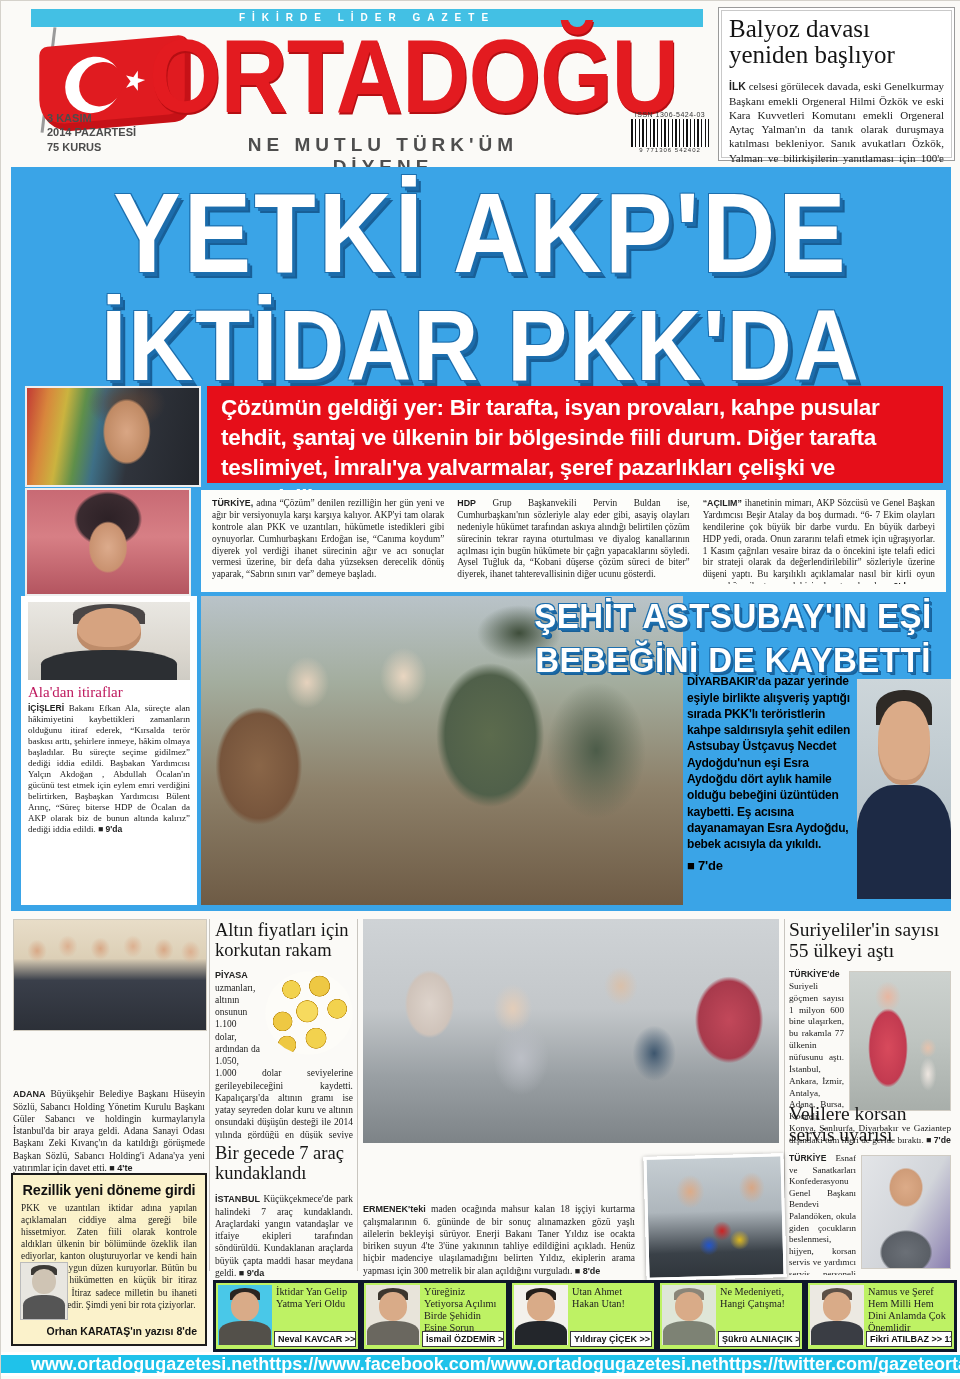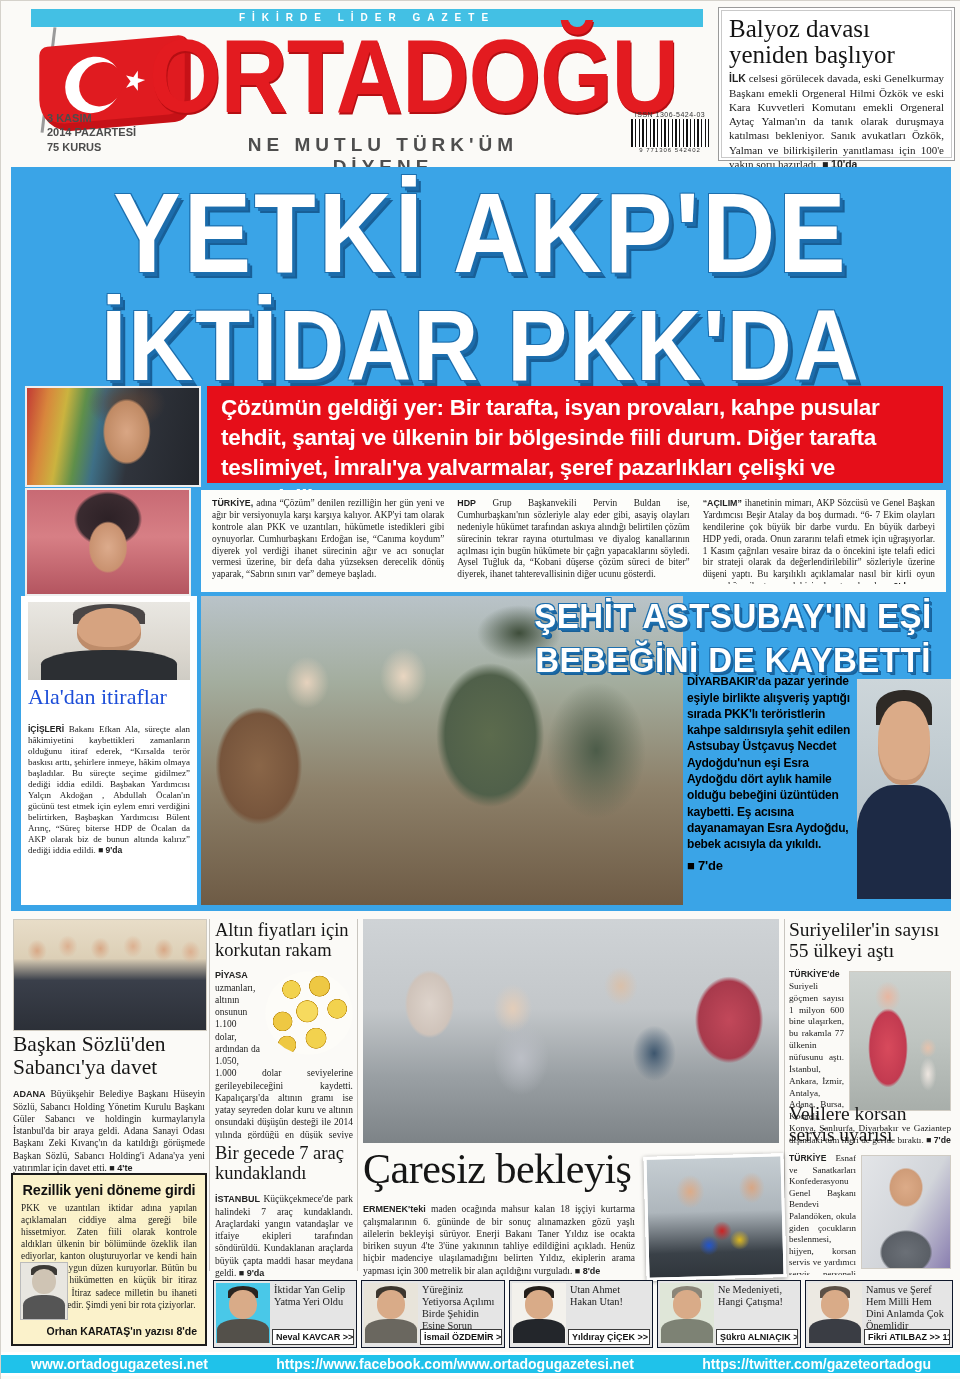--- a/index.html
+++ b/index.html
@@ -31,21 +31,21 @@
   .flag .pole { position:absolute; left:10px; top:0; width:3px; height:106px; background:#9a9a9a; transform:rotate(7deg); }
   .flag .cloth { position:absolute; left:2px; top:14px; width:152px; height:86px; background:#e01b20;
     border-radius:8px 14px 16px 34px; transform:rotate(-5deg) skewX(-5deg); box-shadow:inset -6px -8px 0 rgba(150,0,8,.35); }
   .flag .c1 { position:absolute; left:26px; top:14px; width:56px; height:56px; border-radius:50%; background:#fff; }
   .flag .c2 { position:absolute; left:40px; top:20px; width:44px; height:44px; border-radius:50%; background:#e01b20; }
   .flag .star { position:absolute; left:84px; top:26px; color:#fff; font-size:26px; transform:rotate(18deg); }
 
   
   .balyoz { left:717px; top:6px; width:237px; height:154px; background:#fff;
     border:1px solid #9a9a9a; box-shadow:inset 0 0 0 2px #fff, inset 0 0 0 3px #c9c9c9; padding:8px 10px; box-sizing:border-box; }
-  .balyoz h2 { margin:0 0 4px; font-family:"Liberation Serif",serif; font-weight:normal;
+  .balyoz h2 { margin:0 0 12px; font-family:"Liberation Serif",serif; font-weight:normal;
     font-size:25px; line-height:1.02; color:#141414; }
   .balyoz p { margin:0; font-family:"Liberation Serif",serif; font-size:11px; line-height:1.3;
     text-align:justify; color:#222; }
   .lead { font-weight:bold; font-family:"Liberation Sans",sans-serif; font-size:.95em; }
   .ref { font-weight:bold; font-family:"Liberation Sans",sans-serif; font-size:.95em; white-space:nowrap; }
 
   
   .mainblue { left:10px; top:166px; width:940px; height:744px; background:#3aa4e7; }
   .hl { position:absolute; left:0; width:100%; text-align:center; color:#fff; font-weight:bold;
     line-height:1; transform:scaleY(1.12); transform-origin:center top; white-space:nowrap;
@@ -73,21 +73,21 @@
   .threecol .col { flex:1; font-family:"Liberation Serif",serif; font-size:9.3px; line-height:1.28;
     text-align:justify; color:#1d1d1d; overflow:hidden; }
 
   .alabox { left:10px; top:429px; width:176px; height:309px; background:#fff; padding:6px 7px; box-sizing:border-box; }
   .ala-photo { position:relative; width:100%; height:78px; overflow:hidden;
     background:linear-gradient(180deg,#e9e7e2 0%, #dcd8d0 60%, #cfccc4 100%); }
   .ala-photo .head { position:absolute; left:30%; top:8%; width:40%; height:58%; border-radius:48% 48% 42% 42%;
     background:#d6a380; box-shadow:inset 0 -6px 0 rgba(120,70,40,.25); }
   .ala-photo .hair { position:absolute; left:28%; top:2%; width:44%; height:26%; border-radius:50% 50% 0 0; background:#4a4646; }
   .ala-photo .suit { position:absolute; left:8%; top:62%; width:84%; height:40%; border-radius:46% 46% 0 0; background:#2c2f33; }
-  .alabox h3 { margin:4px 0 14px; font-family:"Liberation Serif",serif; font-weight:normal; font-size:22px; color:#1d4ed8; }
+  .alabox h3 { margin:4px 0 2px; font-family:"Liberation Serif",serif; font-weight:normal; font-size:15px; color:#be185d; }
   .alabox p { margin:0; font-family:"Liberation Serif",serif; font-size:9px; line-height:1.22; text-align:justify; color:#222; }
 
   .funeral { left:190px; top:429px; width:482px; height:309px;
     background:
       radial-gradient(70px 95px at 12% 55%, #8a6648 0%, #77553c 55%, transparent 62%),
       radial-gradient(34px 40px at 22% 28%, #e6d2bd 0%, transparent 65%),
       radial-gradient(36px 44px at 42% 26%, #e9d6c1 0%, transparent 65%),
       radial-gradient(90px 120px at 60% 45%, #5c6b4d 0%, #50604a 50%, transparent 60%),
       radial-gradient(80px 110px at 82% 50%, #4c5c49 0%, transparent 62%),
       radial-gradient(60px 40px at 66% 12%, #3e4d3a 0%, transparent 70%),
@@ -171,34 +171,34 @@
       radial-gradient(12px 14px at 78% 55%, #e6c2ac 0%, transparent 70%),
       radial-gradient(12px 24px at 78% 74%, #eee6e0 0%, transparent 70%),
       linear-gradient(180deg, #cdd2cf 0%, #bec4c0 50%, #a8aeaa 100%); }
   .veli-photo { float:right; width:88px; height:112px; margin:2px 0 2px 5px; border:1px solid #d0ccc4;
     background:
       radial-gradient(26px 30px at 50% 28%, #dcab88 0%, #cf9c78 60%, transparent 66%),
       radial-gradient(40px 34px at 50% 86%, #6b7077 0%, #5a5f66 60%, transparent 66%),
       linear-gradient(120deg, #e3e5e8 0%, #d2d5da 55%, #8a7fb0 100%); }
 
   
-  .colbox { position:absolute; top:1279px; width:142px; height:66px; background:#e5e5e5; border:1px solid #0f172a; }
+  .colbox { position:absolute; top:1279px; width:142px; height:66px; background:#bef264; border:3px solid #0f172a; }
   .colbox .cphoto { position:absolute; left:2px; top:2px; width:54px; height:60px; background:var(--bg,#eceae4); overflow:hidden; }
   .colbox .cphoto .head { position:absolute; left:24%; top:12%; width:52%; height:48%; border-radius:48%; background:var(--skin,#d9ab88); }
   .colbox .cphoto .hair { position:absolute; left:22%; top:5%; width:56%; height:20%; border-radius:50% 50% 0 0; background:var(--hair,#3a342e); }
   .colbox .cphoto .suit { position:absolute; left:2%; top:60%; width:96%; height:40%; border-radius:44% 44% 0 0; background:var(--suit,#53504a); }
   .colbox .ctitle { position:absolute; left:60px; top:3px; right:4px; font-family:"Liberation Serif",serif;
     font-size:10.3px; line-height:1.18; color:#222; }
   .colbox .cname { position:absolute; left:58px; right:2px; bottom:2px; border:1px solid #3a3a3a; background:#fff;
     font-size:9px; font-weight:bold; text-align:right; padding:2px 3px; color:#111; white-space:nowrap; overflow:hidden; }
 
   
   .footer { left:0; top:1351px; width:960px; height:24px; background:#1fc2ea; color:#fff;
     display:flex; align-items:center; justify-content:space-between; padding:0 30px; box-sizing:border-box;
-    font-size:14px; font-weight:bold; border-top:3px solid #fff; border-bottom:3px solid #fff; }
+    font-size:18px; font-weight:bold; border-top:3px solid #fff; border-bottom:3px solid #fff; }
 </style>
 </head>
 <body>
 
 <div class="page">
 
   <div class="a tagline-bar">
     <span>FİKİRDE LİDER GAZETE</span>
   </div>
 
@@ -289,42 +289,40 @@
       <div class="head"></div>
       <div class="suit"></div>
     </div>
   </div>
 
   <div class="a vsep" style="left:208px; top:918px; height:352px;"></div>
   <div class="a vsep" style="left:356px; top:918px; height:352px;"></div>
   <div class="a vsep" style="left:783px; top:918px; height:352px;"></div>
 
   <div class="photo group-photo"></div>
-  <h3 class="story" style="left:12px; top:1032px; width:192px; font-size:21.5px;">Başkan Sözlü'den Sabancı'ya davet</h3>
   <p class="story" style="left:12px; top:1087px; width:192px;"><span class="lead">ADANA</span> <span>Büyükşehir Belediye Başkanı Hüseyin Sözlü, Sabancı Holding Yönetim Kurulu Başkanı Güler Sabancı ve holdingin kurmaylarıyla İstanbul'da bir araya geldi. Adana Sanayi Odası Başkanı Zeki Kıvanç'ın da katıldığı görüşmede Başkan Sözlü, Sabancı Holding'i Adana'ya yeni yatırımlar için davet etti.</span> <span class="ref">■ 4'te</span></p>
 
   <div class="a yellowbox">
     <h4>Rezillik yeni döneme girdi</h4>
     <p>PKK ve uzantıları iktidar adına yapılan açıklamaları ciddiye alma gereği bile hissetmiyor. Zaten fiili olarak kontrole aldıkları ülkenin bir bölümünde özeklik ilan ediyorlar, kanton oluşturuyorlar ve kendi hain emellerine uygun düzen kuruyorlar. Bütün bu gelişmelere hükümetten en küçük bir itiraz gelmemiştir. İtiraz sadece milletin bu ihaneti fark etmesinedir. Şimdi yeni bir rota çiziyorlar.</p>
     <div class="author-photo">
       <div class="hair"></div>
       <div class="head"></div>
       <div class="suit"></div>
     </div>
     <div class="yellow-byline">Orhan KARATAŞ'ın yazısı 8'de</div>
   </div>
 
   <h3 class="story" style="left:214px; top:920px; width:138px; font-size:18.5px;">Altın fiyatları için korkutan rakam</h3>
   <p class="story" style="left:214px; top:968px; width:138px; height:170px; overflow:hidden;"><span class="coins"></span><span class="lead">PİYASA</span> <span>uzmanları, altının onsunun 1.100 dolar, ardından da 1.050, 1.000 dolar seviyelerine gerileyebileceğini kaydetti. Kapalıçarşı'da altının gramı ise yatay seyreden dolar kuru ve altının onsundaki düşüşün desteği ile 2014 yılında gördüğü en düşük seviye olan 85 liraya kadar geriledi.</span></p>
 
   <h3 class="story" style="left:214px; top:1143px; width:138px; font-size:18.5px;">Bir gecede 7 araç kundaklandı</h3>
   <p class="story" style="left:214px; top:1192px; width:138px;"><span class="lead">İSTANBUL</span> <span>Küçükçekmece'de park halindeki 7 araç kundaklandı. Araçlardaki yangın vatandaşlar ve itfaiye ekipleri tarafından söndürüldü. Kundaklanan araçlarda büyük çapta maddi hasar meydana geldi.</span> <span class="ref">■ 9'da</span></p>
 
   <div class="photo families"></div>
-  <h3 class="story caresiz-hl">Çaresiz bekleyiş</h3>
   <p class="story" style="left:362px; top:1202px; width:272px;"><span class="lead">ERMENEK'teki</span> <span>maden ocağında mahsur kalan 18 işçiyi kurtarma çalışmalarının 6. gününde de bir sonuç alınamazken gözü yaşlı ailelerin bekleyişi sürüyor. Enerji Bakanı Taner Yıldız ise ocakta biriken suyun 4'te 3'üne yakınının tahliye edildiğini açıkladı. Henüz hiçbir madenciye ulaşılamadığını belirten Yıldız, ekiplerin arama yapması için 300 metrelik bir alan açıldığını vurguladı.</span> <span class="ref">■ 8'de</span></p>
   <div class="photo yildiz"></div>
 
   <h3 class="story" style="left:788px; top:918px; width:162px; font-size:19.5px;">Suriyeliler'in sayısı 55 ülkeyi aştı</h3>
   <p class="story" style="left:788px; top:968px; width:162px; font-size:9.2px;"><span class="suriye-photo"></span><span class="lead">TÜRKİYE'de</span> <span>Suriyeli göçmen sayısı 1 milyon 600 bine ulaşırken, bu rakamla 77 ülkenin nüfusunu aştı. İstanbul, Ankara, İzmir, Antalya, Adana, Bursa, Kocaeli, Konya, Şanlıurfa, Diyarbakır ve Gaziantep dışındaki tüm illeri de geride bıraktı.</span> <span class="ref">■ 7'de</span></p>
 
   <h3 class="story" style="left:788px; top:1102px; width:162px; font-size:19.5px;">Velilere korsan servis uyarısı</h3>
   <p class="story" style="left:788px; top:1152px; width:162px; font-size:9px; height:122px; overflow:hidden;"><span class="veli-photo"></span><span class="lead">TÜRKİYE</span> <span>Esnaf ve Sanatkarları Konfederasyonu Genel Başkanı Bendevi Palandöken, okula giden çocukların beslenmesi, hijyen, korsan servis ve yardımcı servis personeli konusunda uyarılarda bulundu. Palandöken, “Servislerde rehber personel bulundurmayan servis araç ve şirketlerini mutlaka Servis Araçları Odası'na bildirilmelidir” dedi.</span></p>
 
   <div class="colbox" style="left:212px; --bg:#49c8e8; --hair:#2a2420;">

